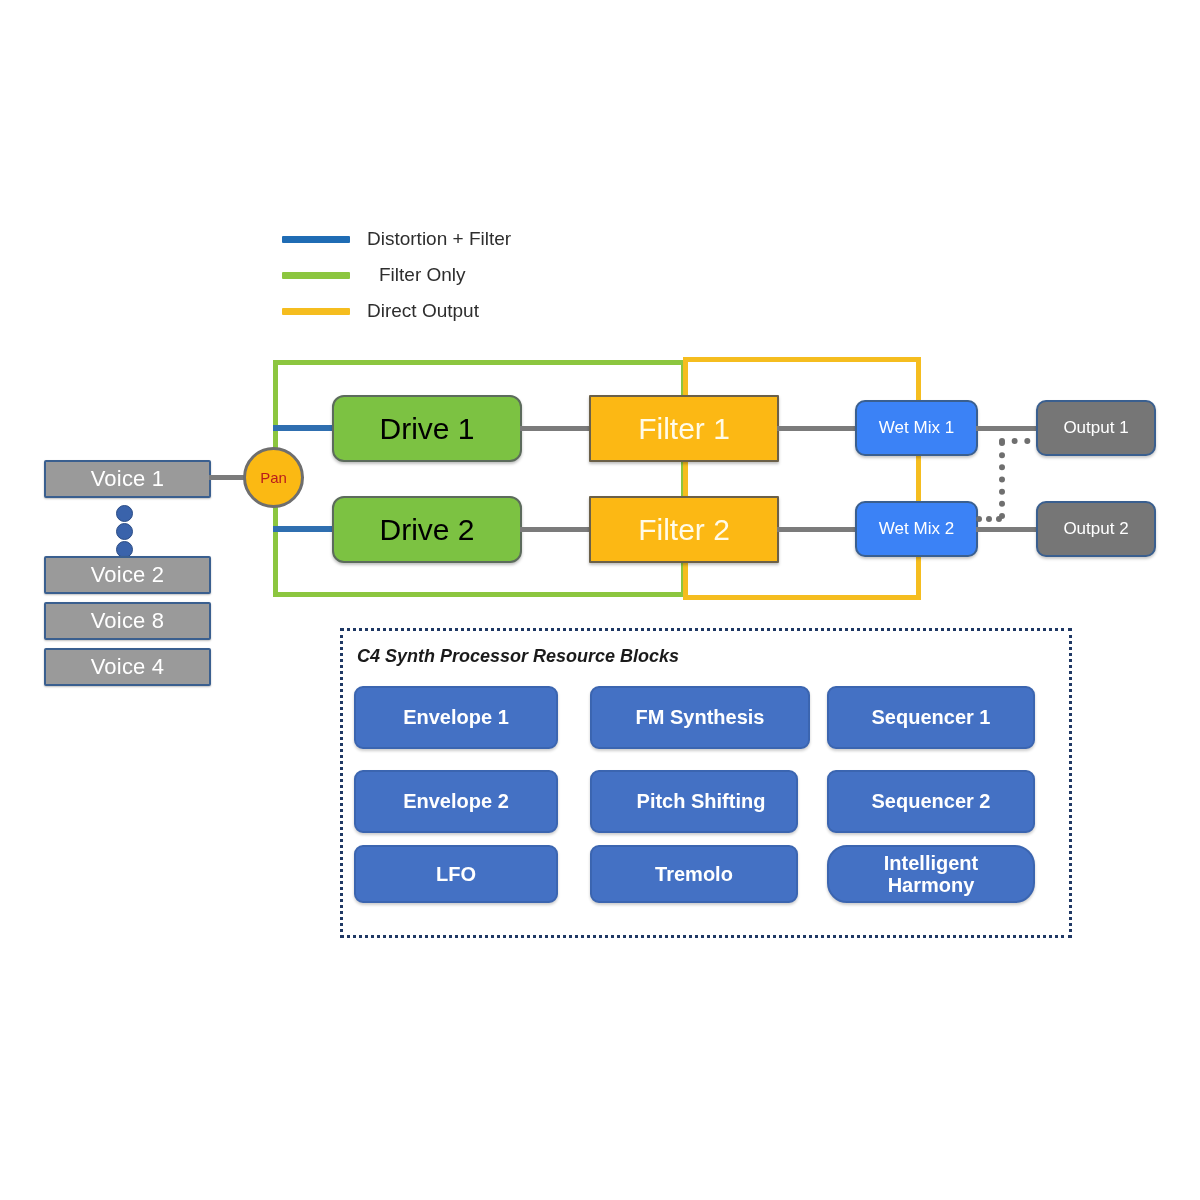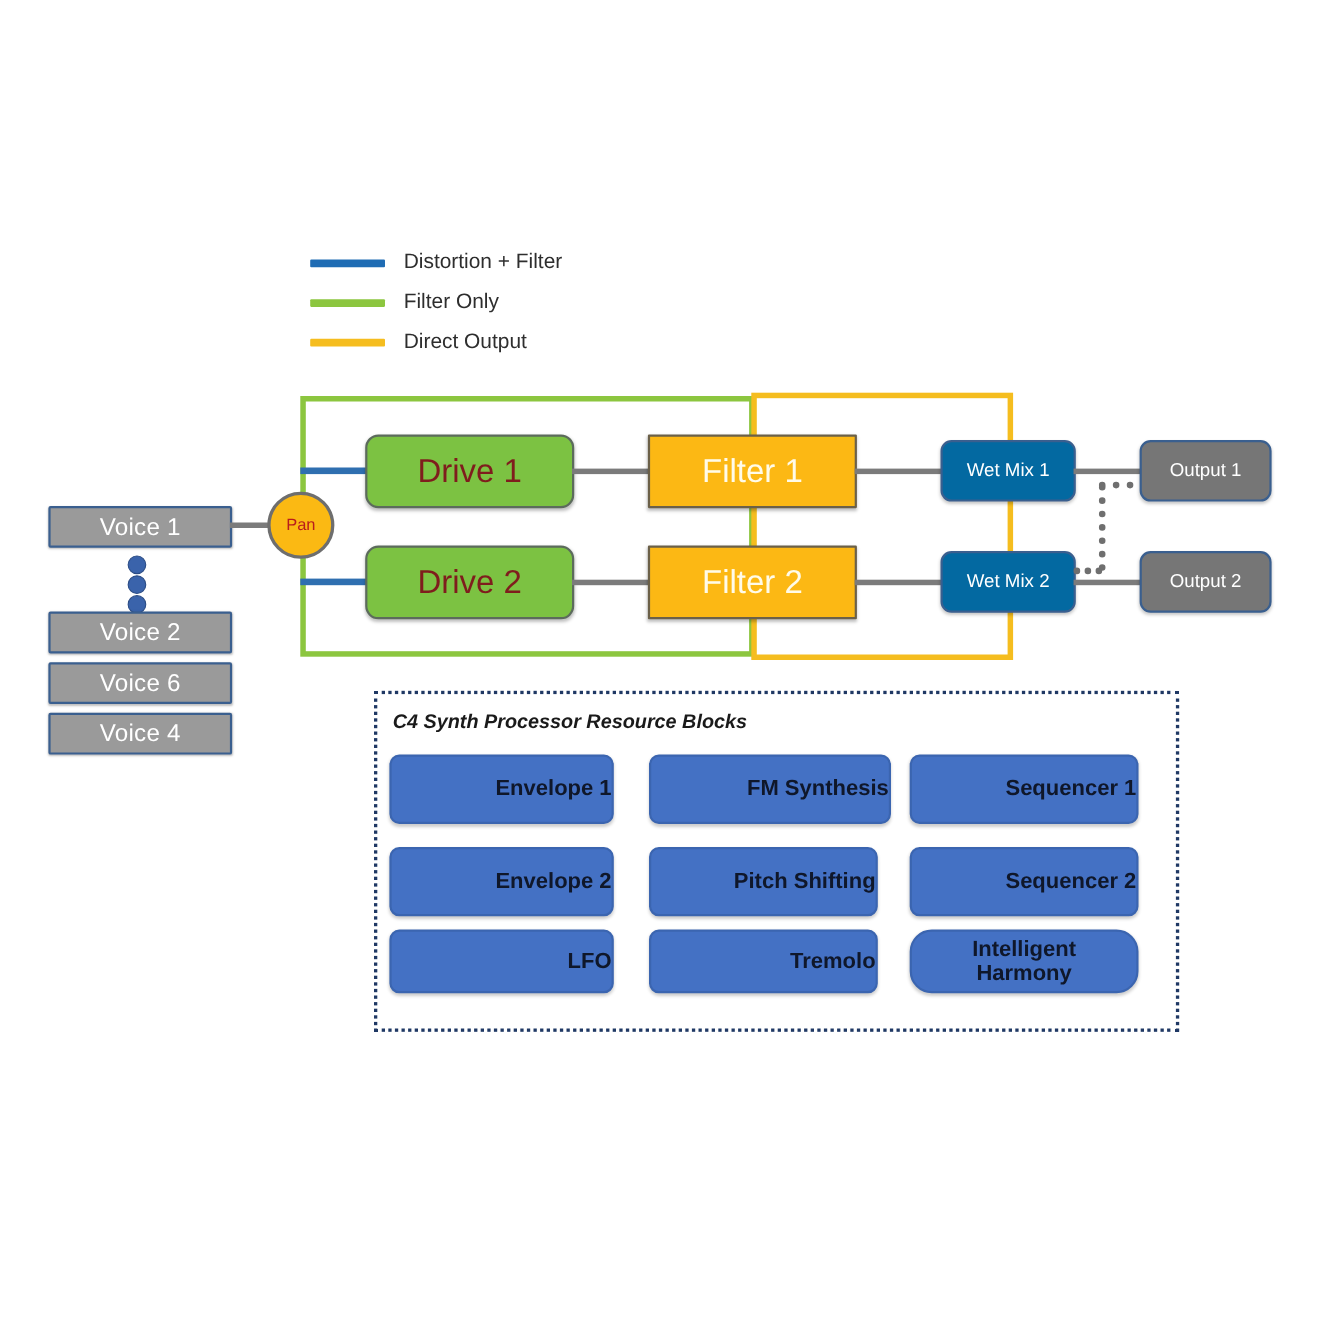--- a/index.html
+++ b/index.html
@@ -17,28 +17,28 @@
   .voice{border:2px solid #3a5f8f;background:#9a9a9a;border-radius:2px;
          font-size:22px;letter-spacing:.2px;
          box-shadow:0 1px 2px rgba(0,0,0,.25);}
 
   
   .pan{border-radius:50%;background:#fbb913;border:3px solid #6e6e6e;
        font-size:15px;color:#b91c1c;}
 
   
   .drive{background:#7cc242;border:2px solid #5c6b5c;border-radius:12px;
-         font-size:30px;color:#7f1d1d;
+         font-size:30px;color:#000000;
          box-shadow:0 2px 3px rgba(0,0,0,.25);}
   
   .filter{background:#fcb814;border:2px solid #6b6048;border-radius:1px;
           font-size:30px;color:#fffbe9;
           box-shadow:0 2px 3px rgba(0,0,0,.25);}
   
-  .wet{background:#0369a1;border:2px solid #3a5f8f;border-radius:10px;
+  .wet{background:#3b82f6;border:2px solid #3a5f8f;border-radius:10px;
        font-size:17px;color:#ffffff;
        box-shadow:0 2px 3px rgba(0,0,0,.22);}
   
   .out{background:#767676;border:2px solid #3a5f8f;border-radius:10px;
        font-size:17px;color:#ffffff;
        box-shadow:0 2px 3px rgba(0,0,0,.22);}
 
   
   .wire{position:absolute;background:#7b7b7b;height:5px;}
   .wire-blue{position:absolute;background:#2f6fb0;height:6px;}
@@ -61,35 +61,35 @@
   .legend-swatch{width:68px;height:7px;border-radius:1px;flex:none;}
   .legend-label{margin-left:17px;font-size:19px;color:#2e2e2e;
                 white-space:nowrap;}
 
   
   #respanel{position:absolute;box-sizing:border-box;
             border:3px dotted #1f3864;background:#ffffff;}
   #restitle{position:absolute;font-size:18px;font-weight:bold;
             font-style:italic;color:#1a1a1a;white-space:nowrap;}
   .rescell{position:absolute;box-sizing:border-box;display:flex;
-           align-items:center;justify-content:flex-end;text-align:center;
+           align-items:center;justify-content:center;text-align:center;
            background:#4471c4;border:2px solid #3b65b0;border-radius:9px;
-           color:#0f172a;font-weight:bold;font-size:20px;line-height:1.12;
+           color:#ffffff;font-weight:bold;font-size:20px;line-height:1.12;
            box-shadow:0 2px 3px rgba(0,0,0,.2);}
 </style>
 </head>
 <body>
 
 <div id="stage">
 
   <div class="legend-row" style="left:282px;top:228px;">
     <span class="legend-swatch" style="background:#1f6cb4;"></span>
     <span class="legend-label">Distortion + Filter</span>
   </div>
-  <div class="legend-row" style="left:282px;top:264px;">
+  <div class="legend-row" style="left:282px;top:264px;gap:12px;">
     <span class="legend-swatch" style="background:#8cc63f;"></span>
     <span class="legend-label">Filter Only</span>
   </div>
   <div class="legend-row" style="left:282px;top:300px;">
     <span class="legend-swatch" style="background:#f5bd1f;"></span>
     <span class="legend-label">Direct Output</span>
   </div>
 
   <div class="routebox route-green" style="left:273px;top:360px;width:413px;height:237px;"></div>
 
@@ -100,21 +100,21 @@
   </div>
 
   <div class="dot" style="left:116px;top:505px;"></div>
   <div class="dot" style="left:116px;top:523px;"></div>
   <div class="dot" style="left:116px;top:541px;"></div>
 
   <div class="blk voice" style="left:44px;top:556px;width:167px;height:38px;">
     <span>Voice 2</span>
   </div>
   <div class="blk voice" style="left:44px;top:602px;width:167px;height:38px;">
-    <span>Voice 6</span>
+    <span>Voice 8</span>
   </div>
   <div class="blk voice" style="left:44px;top:648px;width:167px;height:38px;">
     <span>Voice 4</span>
   </div>
 
   <div class="wire" style="left:209px;top:475px;width:44px;"></div>
 
   <div class="blk pan" style="left:243px;top:447px;width:61px;height:61px;">
     <span>Pan</span>
   </div>

